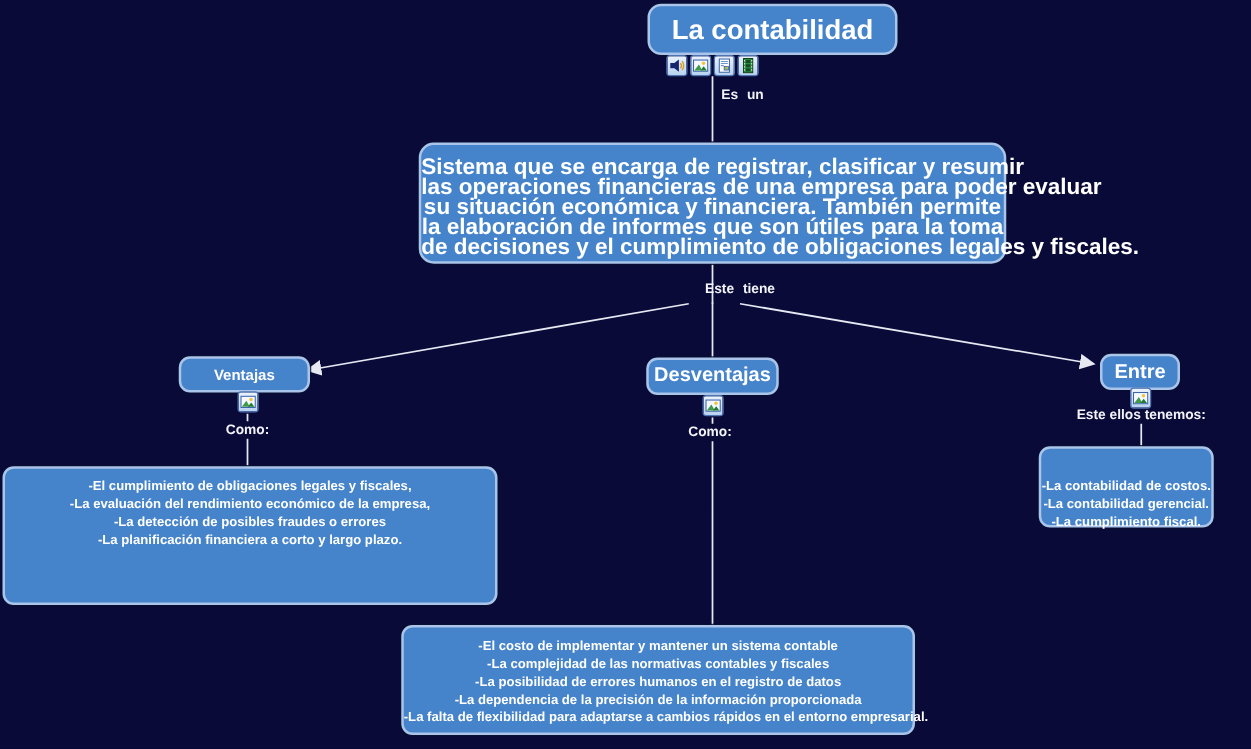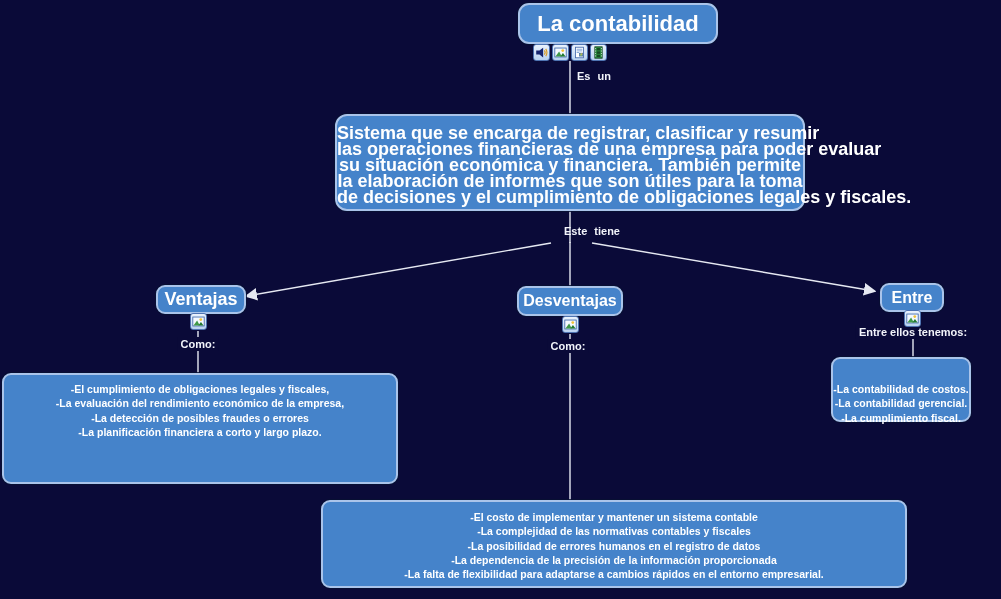--- a/index.html
+++ b/index.html
@@ -14,26 +14,26 @@
     position:absolute; box-sizing:border-box;
     background:#4583ca; border:2px solid #aac4ea; border-radius:9px;
     color:#fff; font-weight:bold; text-align:center;
     box-shadow:0 0 0 1px rgba(8,16,50,.85);
     z-index:2;
   }
   .concept{display:flex; align-items:center; justify-content:center;}
   #root-node{left:482px; top:3px; width:200px; height:41px; font-size:22px; border-radius:11px;margin-left:36px;}
   #def-node{left:335px; top:114px; width:470px; height:97px; padding-top:9px; border-radius:12px;}
   #def-node .ln{font-size:18px; line-height:16px; white-space:nowrap;}
-  #ventajas-node{left:156px; top:285px; width:90px; height:29px; font-size:18px;}
+  #ventajas-node{left:143px; top:285px; width:105px; height:29px; font-size:12px;}
   #desventajas-node{left:517px; top:286px; width:106px; height:30px; font-size:16px;}
   #tipos-node{left:880px; top:283px; width:64px; height:29px; font-size:16px;}
   .list-node .ln{font-size:10.5px; line-height:14.3px; white-space:nowrap;}
   #ventajas-list{left:2px; top:373px; width:396px; height:111px; padding-top:7px;}
-  #desventajas-list{left:321px; top:500px; width:586px; height:88px; padding-top:8px;}
+  #desventajas-list{left:321px; top:500px; width:411px; height:88px; padding-top:8px;}
   #tipos-list{left:831px; top:357px; width:140px; height:65px; padding-top:23px;}
   .phrase{
     position:absolute; z-index:3; transform:translateX(-50%);
     font-size:11px; font-weight:bold; white-space:nowrap; color:#f2f4fa;padding-left:48px;
   }
   .phrase.masked{background:#0a0a38; padding:1px 3px;}
   #lp-es-un{left:570px; top:70px; word-spacing:4px;}
   #lp-este-tiene{left:568px; top:225px; word-spacing:4px;}
   #lp-como-v{left:198px; top:337px;}
   #lp-como-d{left:568px; top:339px;}
@@ -117,21 +117,21 @@
         <rect x="11" y="8.5" width="1" height="1.4" fill="#dff0e2"></rect>
         <rect x="11" y="11.5" width="1" height="1.4" fill="#dff0e2"></rect>
       </svg>
     </span>
   </div>
 
   <div id="lp-es-un" class="phrase">Es un</div>
   <div id="lp-este-tiene" class="phrase">Este tiene</div>
   <div id="lp-como-v" class="phrase masked">Como:</div>
   <div id="lp-como-d" class="phrase masked">Como:</div>
-  <div id="lp-entre" class="phrase masked">Entre ellos tenemos:</div>
+  <div id="lp-entre" class="phrase masked">Este ellos tenemos:</div>
 
   <div id="def-node" class="node">
     <div class="ln">Sistema que se encarga de registrar, clasificar y resumir</div>
     <div class="ln">las operaciones financieras de una empresa para poder evaluar</div>
     <div class="ln">su situación económica y financiera. También permite</div>
     <div class="ln">la elaboración de informes que son útiles para la toma</div>
     <div class="ln">de decisiones y el cumplimiento de obligaciones legales y fiscales.</div>
   </div>
 
   <div id="ventajas-node" class="node concept">

